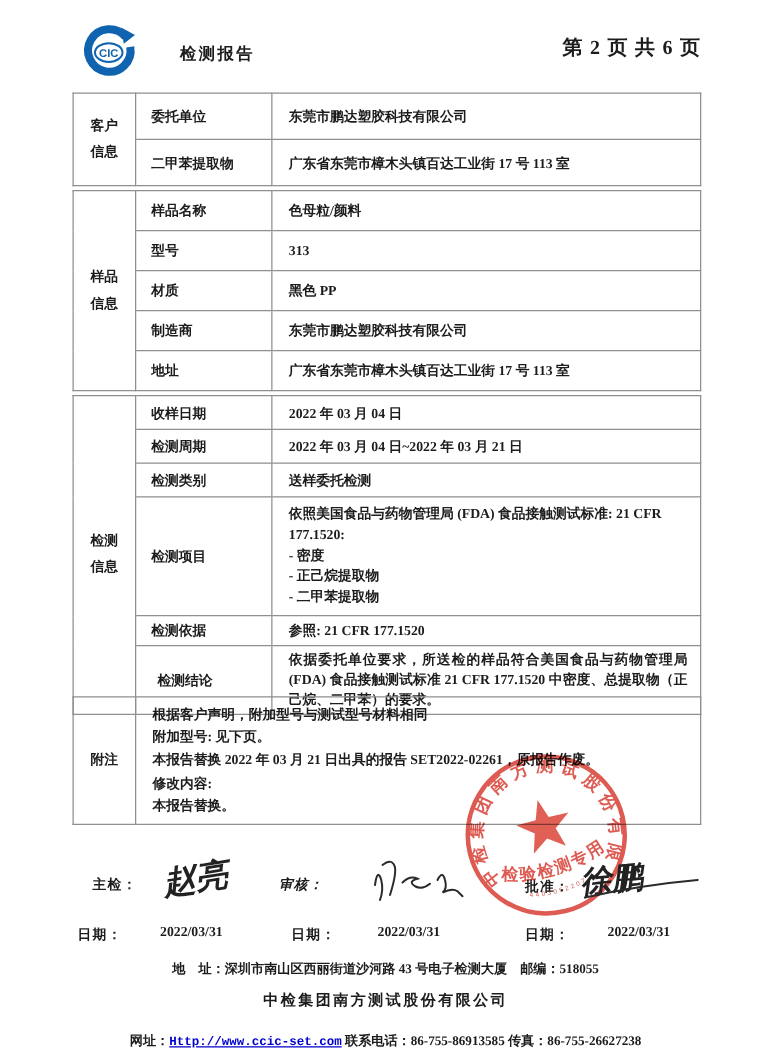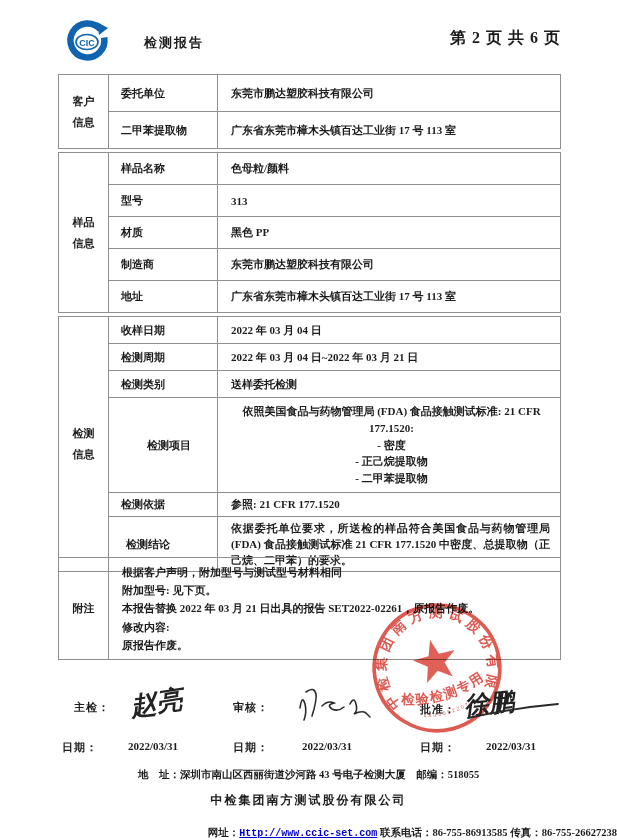--- a/index.html
+++ b/index.html
@@ -18,41 +18,41 @@
   table.sec{position:absolute;left:58px;width:503px;border-collapse:collapse;table-layout:fixed;}
   table.sec td{border:1px solid #8f8f8f;font-size:11px;font-weight:600;vertical-align:middle;}
   td.seclab{width:49px;text-align:center;padding:0;}
   td.seclab .vt{display:inline-block;width:2.4em;line-height:1.9;word-break:break-all;}
   td.flab{width:96px;padding:0 0 0 12px;}
   td.fval{padding:0 8px 0 13px;margin-top:13px;}
   .t1{top:74px;}  .t1 td{height:36px;}
   .t2{top:152px;} .t2 td{height:31px;}
   .t3{top:316px;}
   .t3 .r27 td{height:26px;}
-  .t3 .rproj td{height:84px;text-align:center;}
+  .t3 .rproj td{height:84px;}
   .t3 .rbasis td{height:23px;}
   .t3 .rconc td{height:47px;padding-left:17px;}
   .t4{top:557px;}
   .t4 td{height:90px;}
   .mlines{padding:5px 8px 5px 13px !important;vertical-align:middle;}
   .mlines div{line-height:16.8px;}
   .conc{line-height:16px;padding:3px 10px 3px 13px !important;text-align:justify;}
   .t4 .mlines div{line-height:18.2px;}
   
   .siglabel{position:absolute;font-size:11px;font-weight:bold;letter-spacing:1px;}
   .dateval{position:absolute;font-size:11px;font-weight:bold;font-family:"Liberation Serif",serif;}
   .sig-svg{position:absolute;overflow:visible;}
   .sig-svg text{fill:#222;font-family:"Liberation Serif","DejaVu Serif",serif;font-weight:bold;font-style:italic;}
   
   .stamp{position:absolute;left:365px;top:596px;width:144px;height:144px;opacity:.88;mix-blend-mode:multiply;z-index:5;}
   
   .ftr{position:absolute;left:0;width:617px;text-align:center;}
   .ftr-company{top:792px;font-size:12px;font-weight:bold;letter-spacing:2px;}
   .ftr-line{top:768px;font-size:10.5px;font-weight:600;}
-  .ftr-line2{top:826px;font-size:10.5px;font-weight:600;text-align:right;}
+  .ftr-line2{top:826px;font-size:10.5px;font-weight:600;}
   a.weblink{color:#0000cc;text-decoration:underline;font-family:"Liberation Mono","DejaVu Sans Mono",monospace;font-size:10px;}
 </style>
 </head>
 <body>
 
 <div class="hdr">
   <svg class="logo" viewBox="0 0 48 48">
     <path d="M 36.5,11.5 A 17,17 0 1 0 40.2,19.5" fill="none" stroke="#1063ae" stroke-width="6.5" stroke-linecap="butt"></path>
     <path d="M 33,4 L 44,10 L 35,17 Z" fill="#1063ae"></path>
     <ellipse cx="23" cy="24" rx="11" ry="7.5" fill="#ffffff" stroke="#1063ae" stroke-width="1.6"></ellipse>
@@ -140,32 +140,32 @@
 
 <table class="sec t4">
   <tbody>
       <tr>
     <td class="seclab"><span class="vt">附注</span></td>
     <td class="fval mlines">
       <div>根据客户声明，附加型号与测试型号材料相同</div>
       <div>附加型号: 见下页。</div>
       <div>本报告替换 2022 年 03 月 21 日出具的报告 SET2022-02261，原报告作废。</div>
       <div>修改内容:</div>
-      <div>原报告作废。</div>
+      <div>本报告替换。</div>
     </td>
   </tr>
 </tbody>
   </table>
 
 <span class="siglabel" style="left:74px;top:700px;">主检：</span>
 <svg class="sig-svg" style="left:122px;top:678px;" width="90" height="48">
   <text x="8" y="32" font-size="26" transform="rotate(-9 45 24)">赵亮</text>
 </svg>
 
-<span class="siglabel" style="left:233px;top:700px;">审核：</span>
+<span class="siglabel" style="left:223px;top:700px;font-style:italic;">审核：</span>
 <svg class="sig-svg" style="left:294px;top:684px;" width="88" height="42">
   <path d="M6,24 q2,-14 5,-4 q2,8 -1,16 M12,8 q8,-6 10,2 q1,6 -4,22 M28,22 q6,-6 12,-3 q-8,2 -2,6 q6,3 12,-2 M56,20 q4,-8 6,0 q2,7 -2,10 q8,-4 12,-1 l4,4" fill="none" stroke="#2a2a2a" stroke-width="1.6" stroke-linecap="round"></path>
 </svg>
 
 <span class="siglabel" style="left:420px;top:702px;z-index:2;">批准：</span>
 <svg class="sig-svg" style="left:458px;top:676px;z-index:6;" width="105" height="55">
   <text x="6" y="34" font-size="25" transform="rotate(-6 50 27)">徐鹏</text>
   <path d="M10,42 q45,-10 90,-14" fill="none" stroke="#2a2a2a" stroke-width="1.8" stroke-linecap="round"></path>
 </svg>
 

